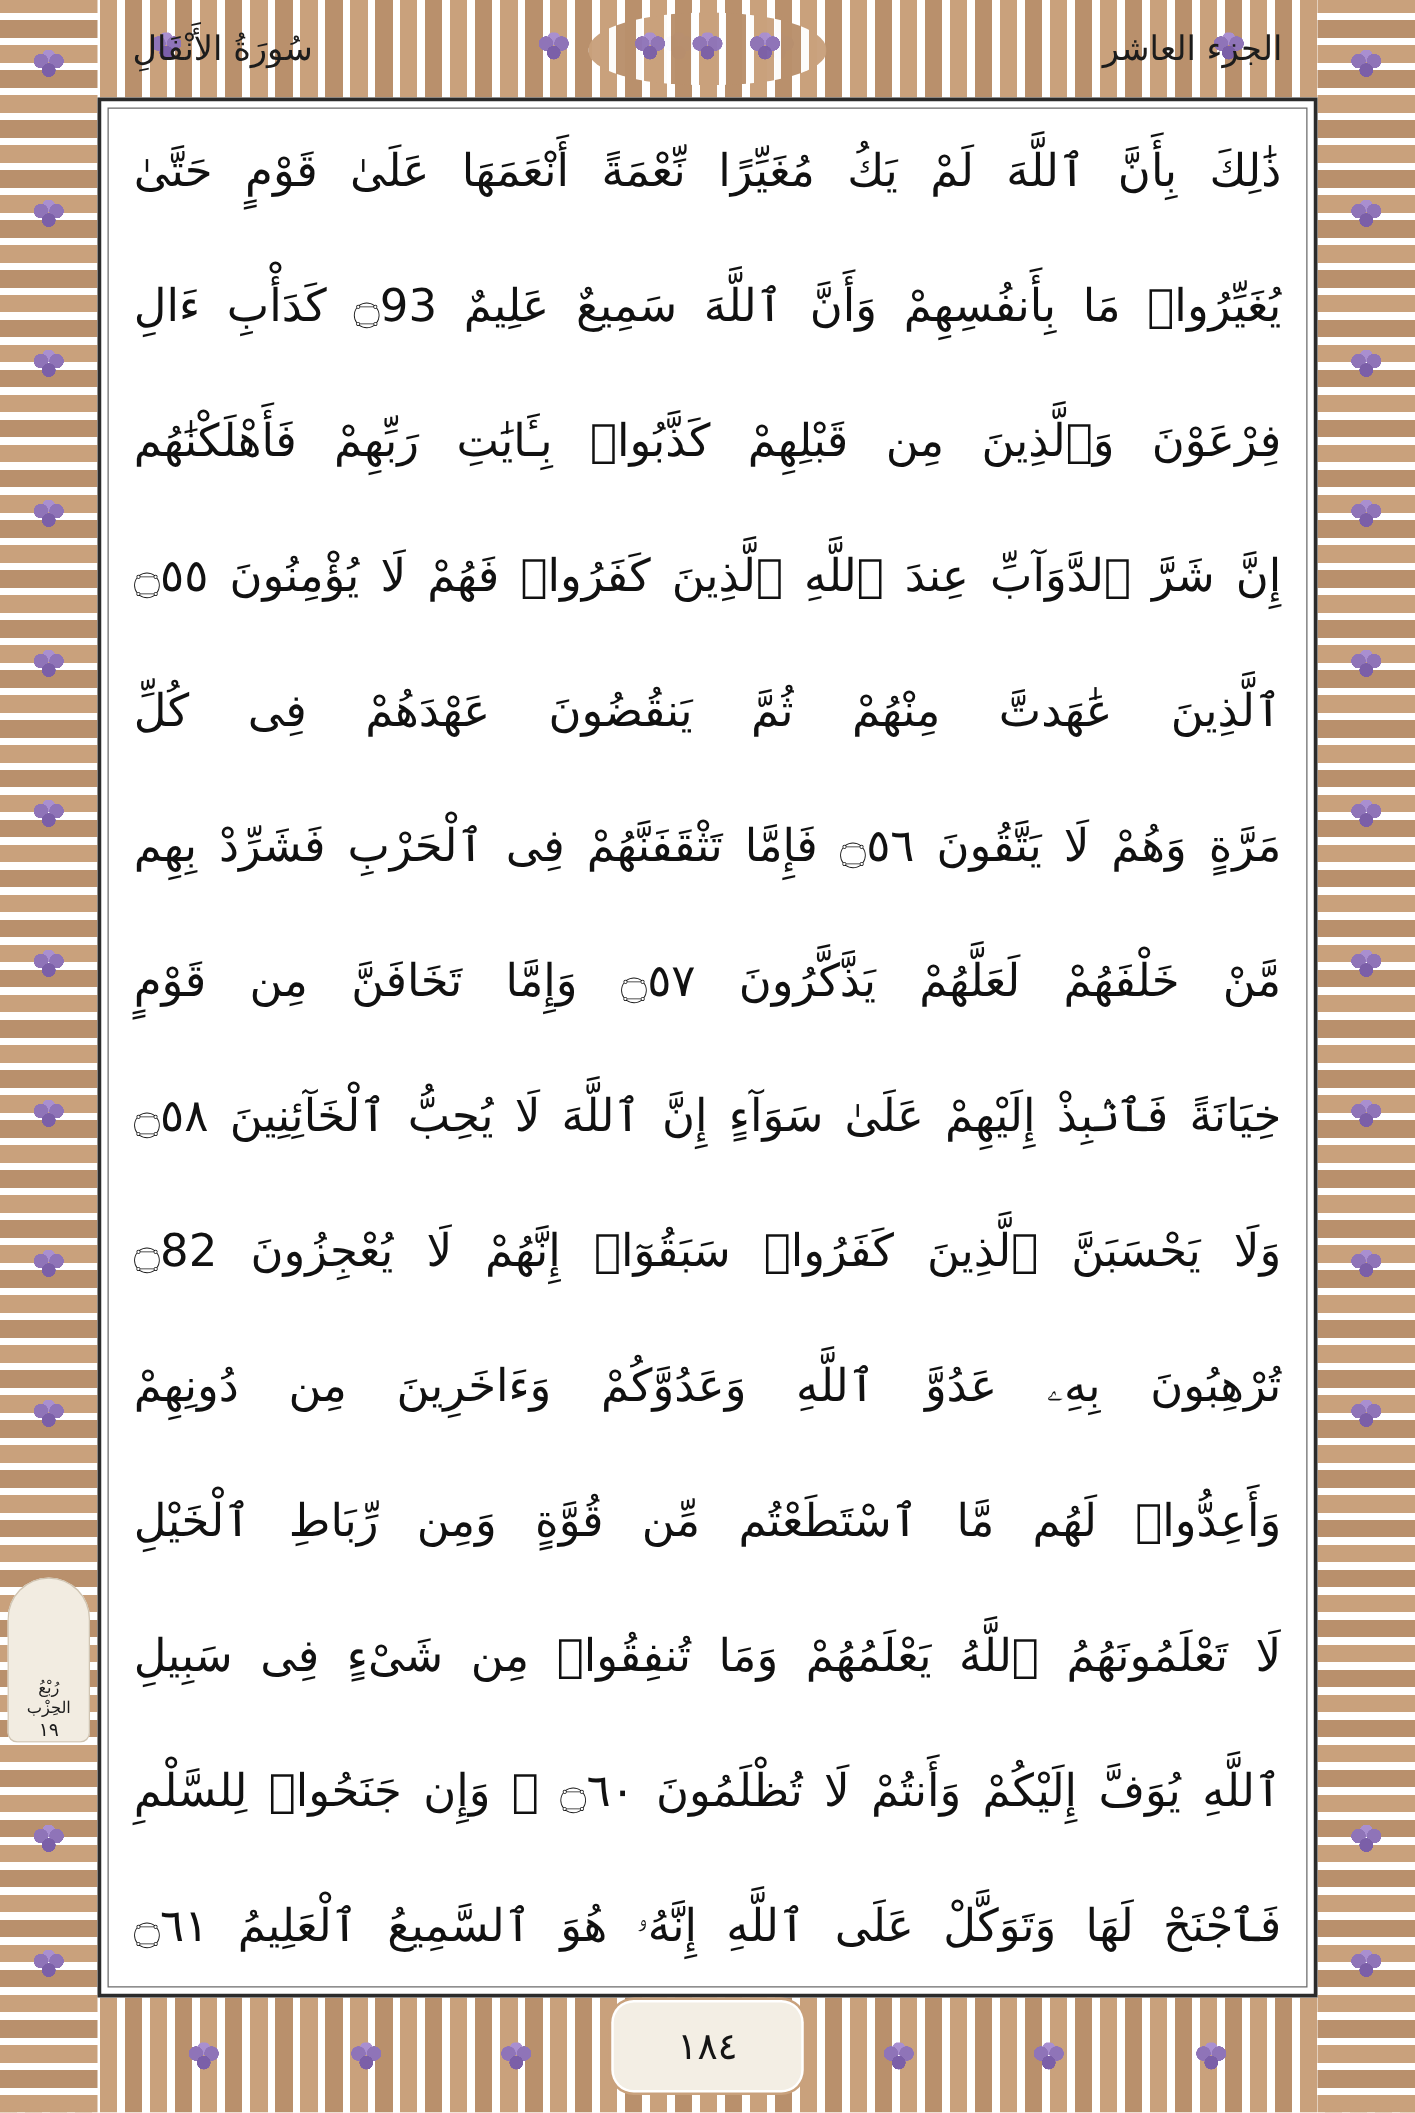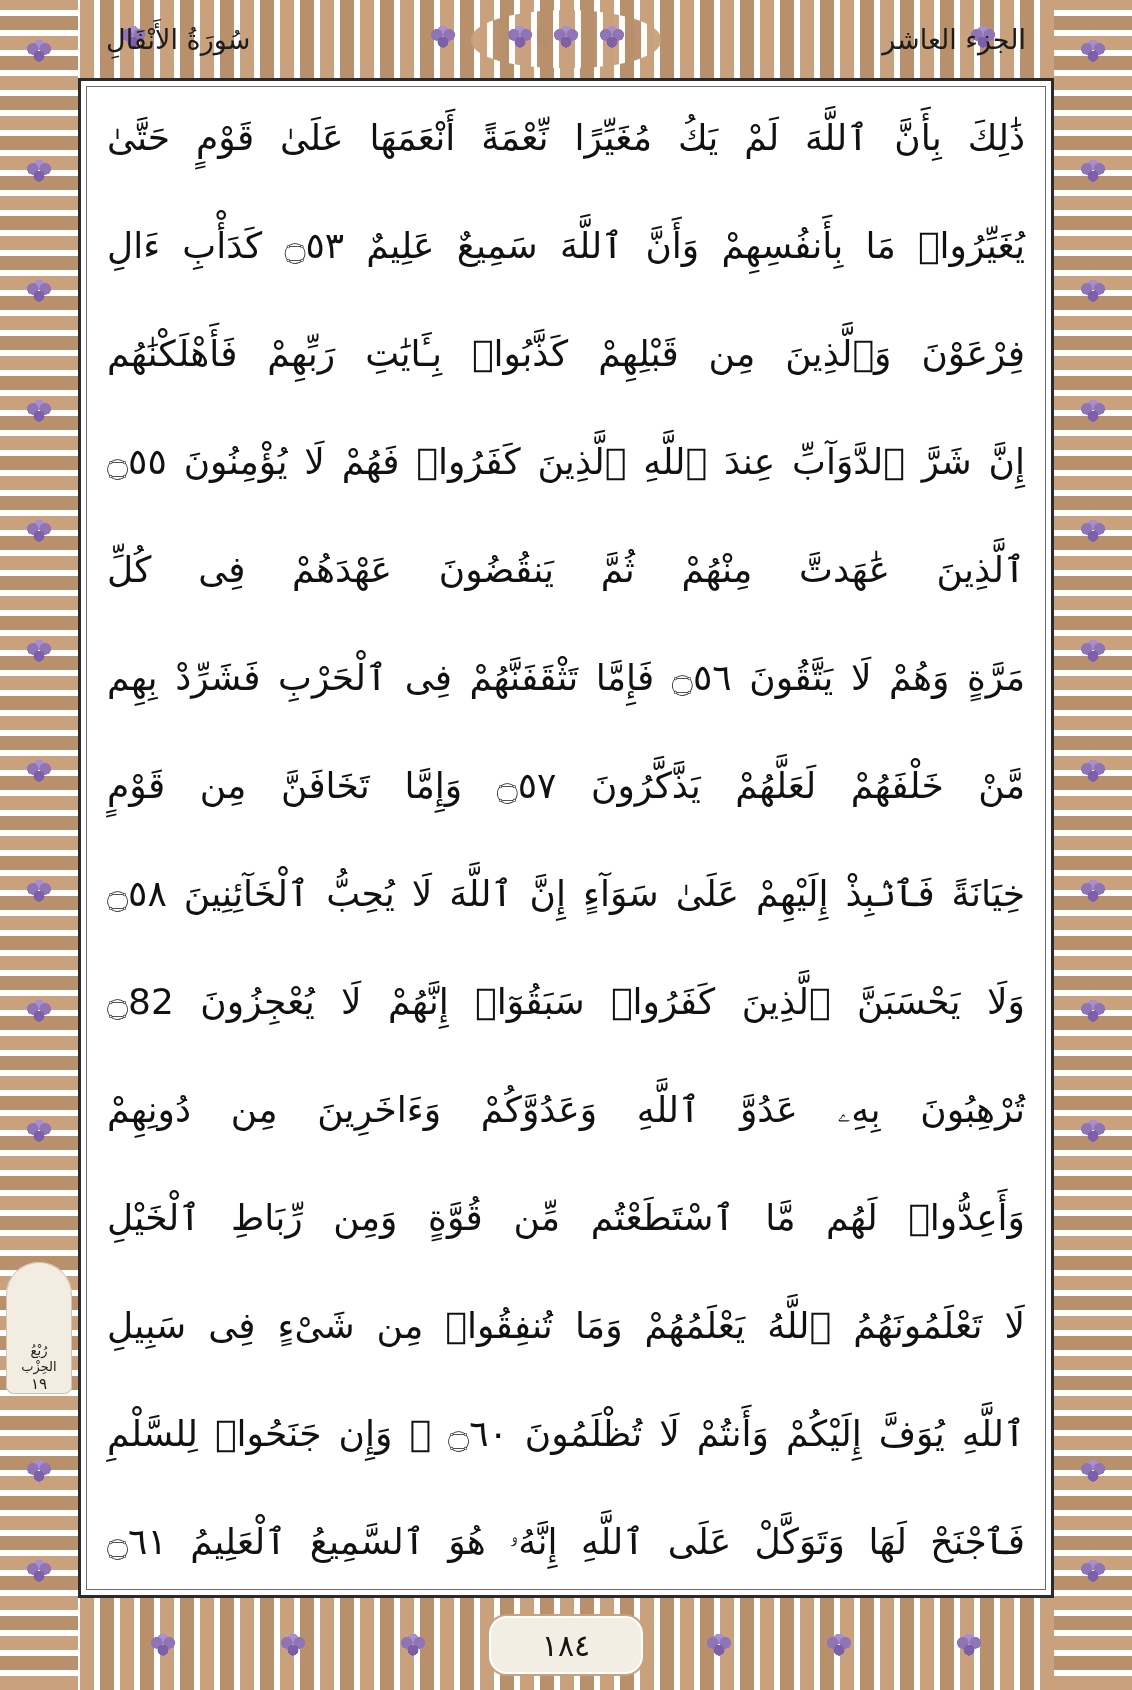--- a/index.html
+++ b/index.html
@@ -159,21 +159,21 @@
     text-align:center;
     font-family:"DejaVu Sans","Liberation Sans",sans-serif;
   }
   .hizb-marker .hizb-num{font-size:15px;}
 
   
   .page-number{
     position:absolute;
     left:50%;transform:translateX(-50%);
     bottom:18px;
-    width:150px;height:54px;
+    width:150px;height:70px;
     background:#f3eee4;
     border-radius:16px;
     display:flex;align-items:center;justify-content:center;
     z-index:9;
     box-shadow:0 0 0 2px #ffffff, 0 0 0 4px #c9a17c;
   }
   .page-number span{
     font-size:30px;color:#141414;
     font-family:"DejaVu Sans","Liberation Sans",sans-serif;
   }
@@ -237,21 +237,21 @@
   </div>
 
   <div class="inner-frame">
     <div class="inner-frame-2"></div>
 
     <div class="text-block">
       <div class="ayah-line">
           <span>ذَٰلِكَ بِأَنَّ ٱللَّهَ لَمْ يَكُ مُغَيِّرًا نِّعْمَةً أَنْعَمَهَا عَلَىٰ قَوْمٍ حَتَّىٰ</span>
         </div>
       <div class="ayah-line">
-          <span>يُغَيِّرُوا۟ مَا بِأَنفُسِهِمْ وَأَنَّ ٱللَّهَ سَمِيعٌ عَلِيمٌ ۝٥٣ كَدَأْبِ ءَالِ</span>
+          <span>يُغَيِّرُوا۟ مَا بِأَنفُسِهِمْ وَأَنَّ ٱللَّهَ سَمِيعٌ عَلِيمٌ ۝93 كَدَأْبِ ءَالِ</span>
         </div>
       <div class="ayah-line">
           <span>فِرْعَوْنَ وَٱلَّذِينَ مِن قَبْلِهِمْ كَذَّبُوا۟ بِـَٔايَٰتِ رَبِّهِمْ فَأَهْلَكْنَٰهُم</span>
         </div>
       <div class="ayah-line">
           <span>إِنَّ شَرَّ ٱلدَّوَآبِّ عِندَ ٱللَّهِ ٱلَّذِينَ كَفَرُوا۟ فَهُمْ لَا يُؤْمِنُونَ ۝٥٥</span>
         </div>
       <div class="ayah-line">
           <span>ٱلَّذِينَ عَٰهَدتَّ مِنْهُمْ ثُمَّ يَنقُضُونَ عَهْدَهُمْ فِى كُلِّ</span>
         </div>

